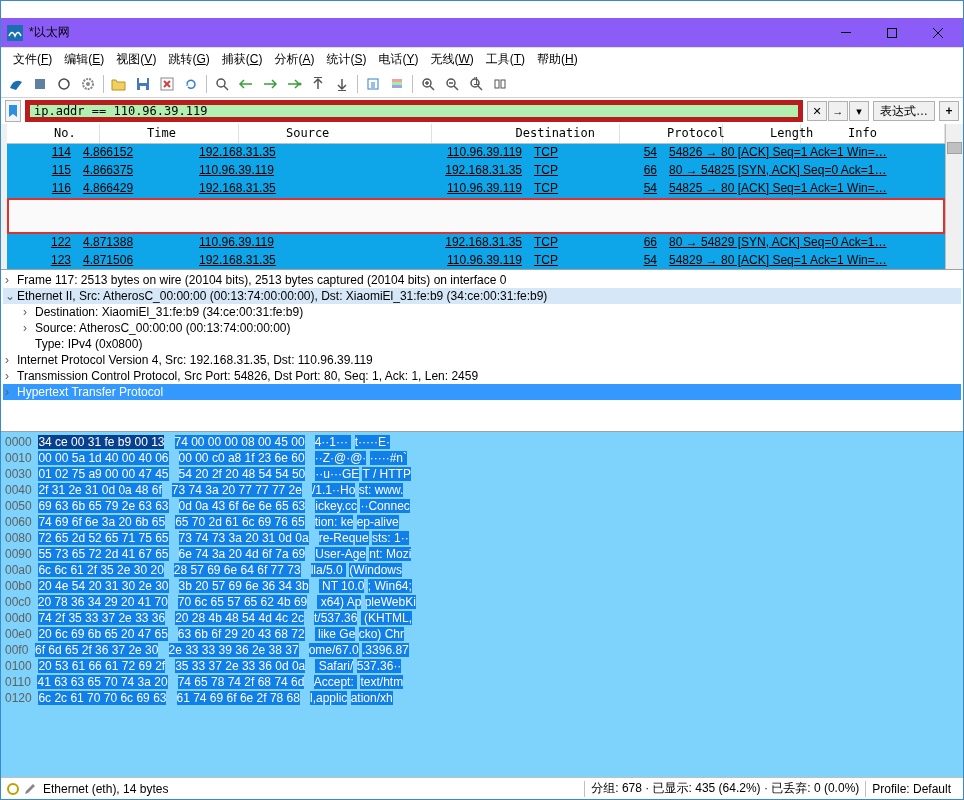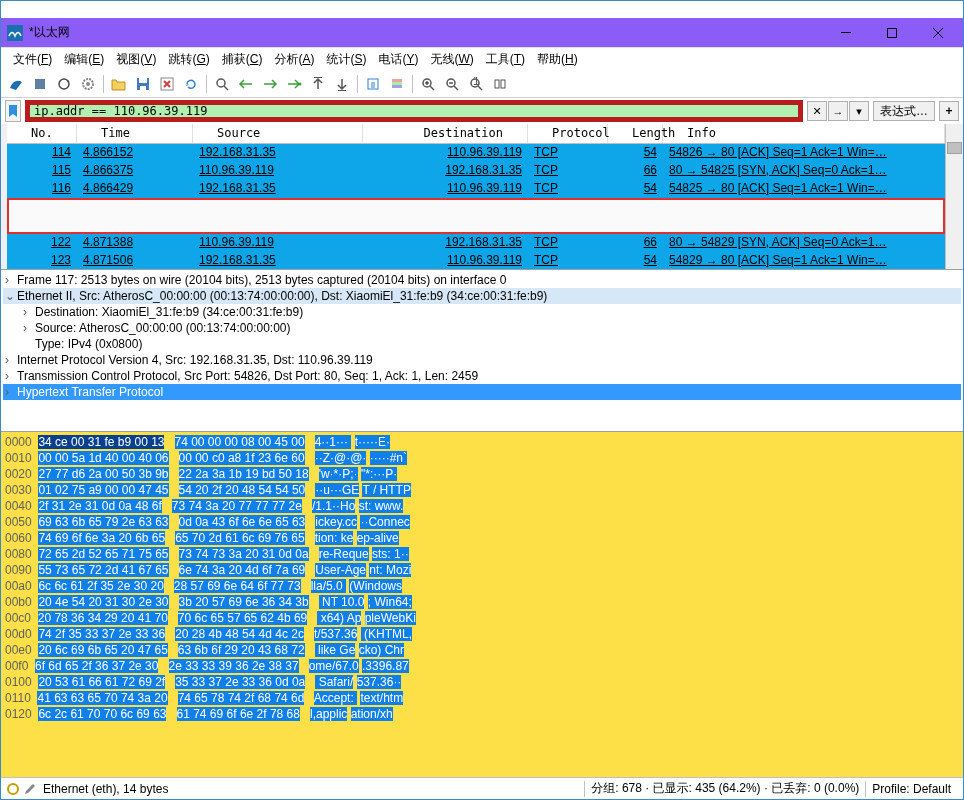--- a/index.html
+++ b/index.html
@@ -22,40 +22,40 @@
 .filter-icon { width:16px; height:22px; border:1px solid #b0b0b0; display:flex; align-items:center; justify-content:center; background:#f4f4f4; }
 .filter-input { flex:1; height:22px; background:#b0f0b0; border:5px solid #b91c1c; padding:0 4px; font-family:Consolas,monospace; outline:none; }
 .filter-btns { display:flex; gap:1px; }
 .fbtn { width:20px; height:20px; border:1px solid #b0b0b0; background:#f0f0f0; display:flex; align-items:center; justify-content:center; font-size:11px; }
 .expr-btn { height:20px; border:1px solid #b0b0b0; background:#f0f0f0; padding:0 6px; display:flex; align-items:center; }
 .plus-btn { width:20px; height:20px; border:1px solid #b0b0b0; background:#f0f0f0; display:flex; align-items:center; justify-content:center; font-weight:bold; }
 
 .pktlist { flex:0 0 146px; display:flex; overflow:hidden; border-bottom:1px solid #a0a0a0; }
 .pktlist-main { flex:1; overflow:hidden; }
 .pktlist-head { height:20px; display:flex; background:#fff; border-bottom:1px solid #c0c0c0; }
-.pktlist-head .col { padding:2px 24px; border-right:1px solid #e0e0e0; font-family:Consolas,monospace; font-size:12px; }
+.pktlist-head .col { padding:2px 24px; border-right:1px solid #e0e0e0; font-family:Consolas,monospace; font-size:12px;margin-left:23px; }
 .pktlist-body { overflow:hidden; }
 .pktrow { height:18px; display:flex; font-family:Consolas,monospace; font-size:12px; }
 .pktrow .cell { padding:1px 6px; white-space:nowrap; overflow:hidden; }
 .pktrow.green { background:#0ea5e9;text-decoration:underline; }
 .pktrow.selected { background:#fafafa; border:2px solid #e03030; height:20px; padding:16px; }
 .pktrow.selected .cell { padding:0 6px; }
 .col-no{width:70px;text-align:right;}.col-time{width:116px;}.col-src{width:170px;}.col-dst{width:165px;text-align:right;}.col-proto{width:80px;}.col-len{width:55px;text-align:right;}.col-info{flex:1;}
 .vscrollbar { width:18px; background:#f0f0f0; border-left:1px solid #c0c0c0; position:relative; }
 .vscrollbar .thumb { position:absolute; left:1px; right:1px; background:#c0c0c0; border:1px solid #a0a0a0; }
 .sel-marker { width:6px; background:#f0f0f0; display:flex; flex-direction:column; }
 
 .details { flex:0 0 162px; overflow:auto; font-family:Consolas,monospace; font-size:12px; border-bottom:1px solid #a0a0a0; padding:2px; }
 .drow { padding:1px 2px; white-space:nowrap; }
 .drow .arrow { display:inline-block; width:12px; color:#606060; }
 .drow.sel1 { background:#d6e7f7; }
 .drow.sel2 { background:#3399ff; color:#fff; }
 .drow.ind1 { padding-left:20px; }
 
-.hexpane { flex:1; overflow:auto; font-family:Consolas,monospace; font-size:12px; background:#fde047; padding:2px 4px; line-height:16px; }
+.hexpane { flex:1; overflow:auto; font-family:Consolas,monospace; font-size:12px; background:#7dd3fc; padding:2px 4px; line-height:16px; }
 .hexrow { white-space:pre; }
 .hexrow .off { color:#606060; }
 .hexrow .hx { background:#1080e8; color:#fff; }
 .hexrow .as { background:#1080e8; color:#fff; }
 .hexrow .hx.hl { background:#084090; }
 
 .statusbar { height:22px; border-top:1px solid #c0c0c0; display:flex; align-items:center; padding:0 6px; font-size:11px; }
 .statusbar .sitem { padding:0 6px; }
 .statusbar .sitem.grow { flex:1; }
 .statusbar .sdiv { width:1px; height:16px; background:#c0c0c0; }
@@ -325,21 +325,20 @@
     <div class="drow ind1 "><span class="arrow">›</span><span>Source: AtherosC_00:00:00 (00:13:74:00:00:00)</span></div>
     <div class="drow ind1 "><span class="arrow"></span><span>Type: IPv4 (0x0800)</span></div>
     <div class="drow ind0 "><span class="arrow">›</span><span>Internet Protocol Version 4, Src: 192.168.31.35, Dst: 110.96.39.119</span></div>
     <div class="drow ind0 "><span class="arrow">›</span><span>Transmission Control Protocol, Src Port: 54826, Dst Port: 80, Seq: 1, Ack: 1, Len: 2459</span></div>
     <div class="drow ind0 sel2"><span class="arrow">›</span><span>Hypertext Transfer Protocol</span></div>
   </div>
 
 <div class="hexpane" id="hexpane">
     <div class="hexrow"><span class="off">0000</span>  <span class="hx hl">34 ce 00 31 fe b9 00 13</span>   <span class="hx">74 00 00 00 08 00 45 00</span>   <span class="as hl">4··1··· </span> <span class="as">t·····E·</span></div>
     <div class="hexrow"><span class="off">0010</span>  <span class="hx">00 00 5a 1d 40 00 40 06</span>   <span class="hx">00 00 c0 a8 1f 23 6e 60</span>   <span class="as">··Z·@·@·</span> <span class="as">·····#n`</span></div>
-    <div class="hexrow"><span class="off">0020</span>  <span class="hx">27 77 d6 2a 00 50 3b 9b</span>   <span class="hx">22 2a 3a 1b 19 bd 50 18</span>   <span class="as">'w·*·P;·</span> <span class="as">"*:···P·</span></div>
     <div class="hexrow"><span class="off">0030</span>  <span class="hx">01 02 75 a9 00 00 47 45</span>   <span class="hx">54 20 2f 20 48 54 54 50</span>   <span class="as">··u···GE</span> <span class="as">T / HTTP</span></div>
     <div class="hexrow"><span class="off">0040</span>  <span class="hx">2f 31 2e 31 0d 0a 48 6f</span>   <span class="hx">73 74 3a 20 77 77 77 2e</span>   <span class="as">/1.1··Ho</span> <span class="as">st: www.</span></div>
     <div class="hexrow"><span class="off">0050</span>  <span class="hx">69 63 6b 65 79 2e 63 63</span>   <span class="hx">0d 0a 43 6f 6e 6e 65 63</span>   <span class="as">ickey.cc</span> <span class="as">··Connec</span></div>
     <div class="hexrow"><span class="off">0060</span>  <span class="hx">74 69 6f 6e 3a 20 6b 65</span>   <span class="hx">65 70 2d 61 6c 69 76 65</span>   <span class="as">tion: ke</span> <span class="as">ep-alive</span></div>
     <div class="hexrow"><span class="off">0080</span>  <span class="hx">72 65 2d 52 65 71 75 65</span>   <span class="hx">73 74 73 3a 20 31 0d 0a</span>   <span class="as">re-Reque</span> <span class="as">sts: 1··</span></div>
     <div class="hexrow"><span class="off">0090</span>  <span class="hx">55 73 65 72 2d 41 67 65</span>   <span class="hx">6e 74 3a 20 4d 6f 7a 69</span>   <span class="as">User-Age</span> <span class="as">nt: Mozi</span></div>
     <div class="hexrow"><span class="off">00a0</span>  <span class="hx">6c 6c 61 2f 35 2e 30 20</span>   <span class="hx">28 57 69 6e 64 6f 77 73</span>   <span class="as">lla/5.0 </span> <span class="as">(Windows</span></div>
     <div class="hexrow"><span class="off">00b0</span>  <span class="hx">20 4e 54 20 31 30 2e 30</span>   <span class="hx">3b 20 57 69 6e 36 34 3b</span>   <span class="as"> NT 10.0</span> <span class="as">; Win64;</span></div>
     <div class="hexrow"><span class="off">00c0</span>  <span class="hx">20 78 36 34 29 20 41 70</span>   <span class="hx">70 6c 65 57 65 62 4b 69</span>   <span class="as"> x64) Ap</span> <span class="as">pleWebKi</span></div>
     <div class="hexrow"><span class="off">00d0</span>  <span class="hx">74 2f 35 33 37 2e 33 36</span>   <span class="hx">20 28 4b 48 54 4d 4c 2c</span>   <span class="as">t/537.36</span> <span class="as"> (KHTML,</span></div>

